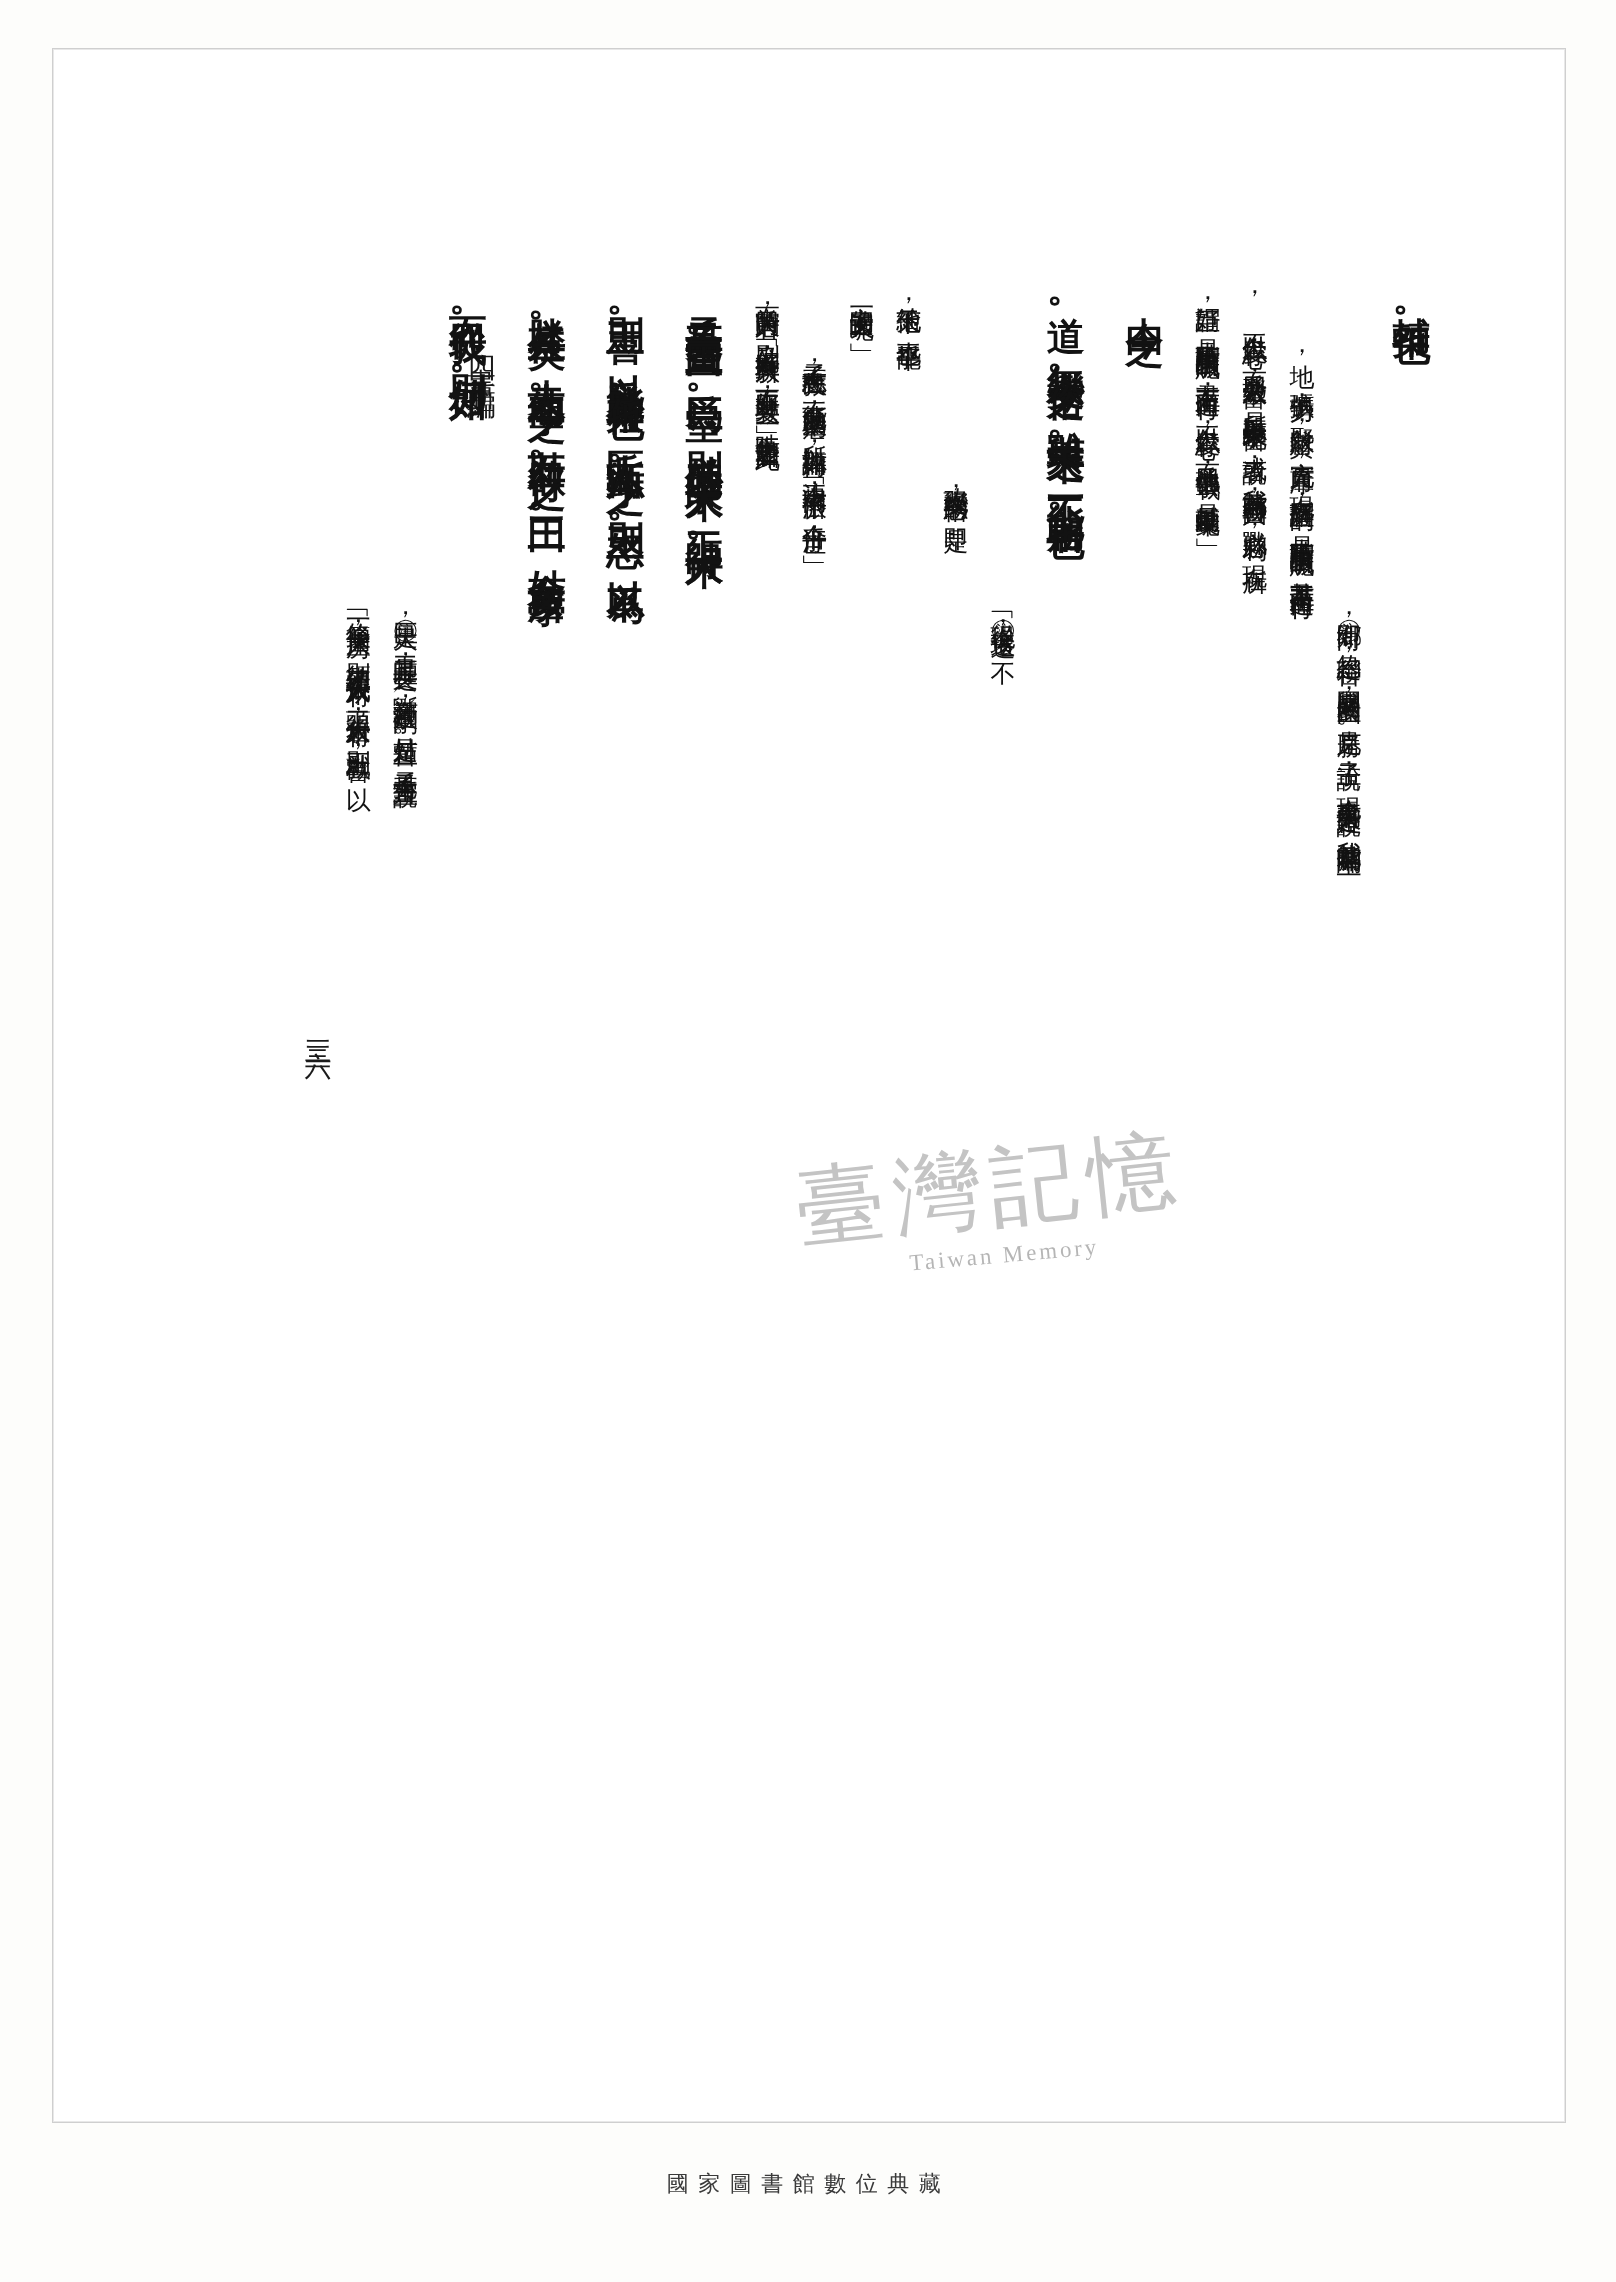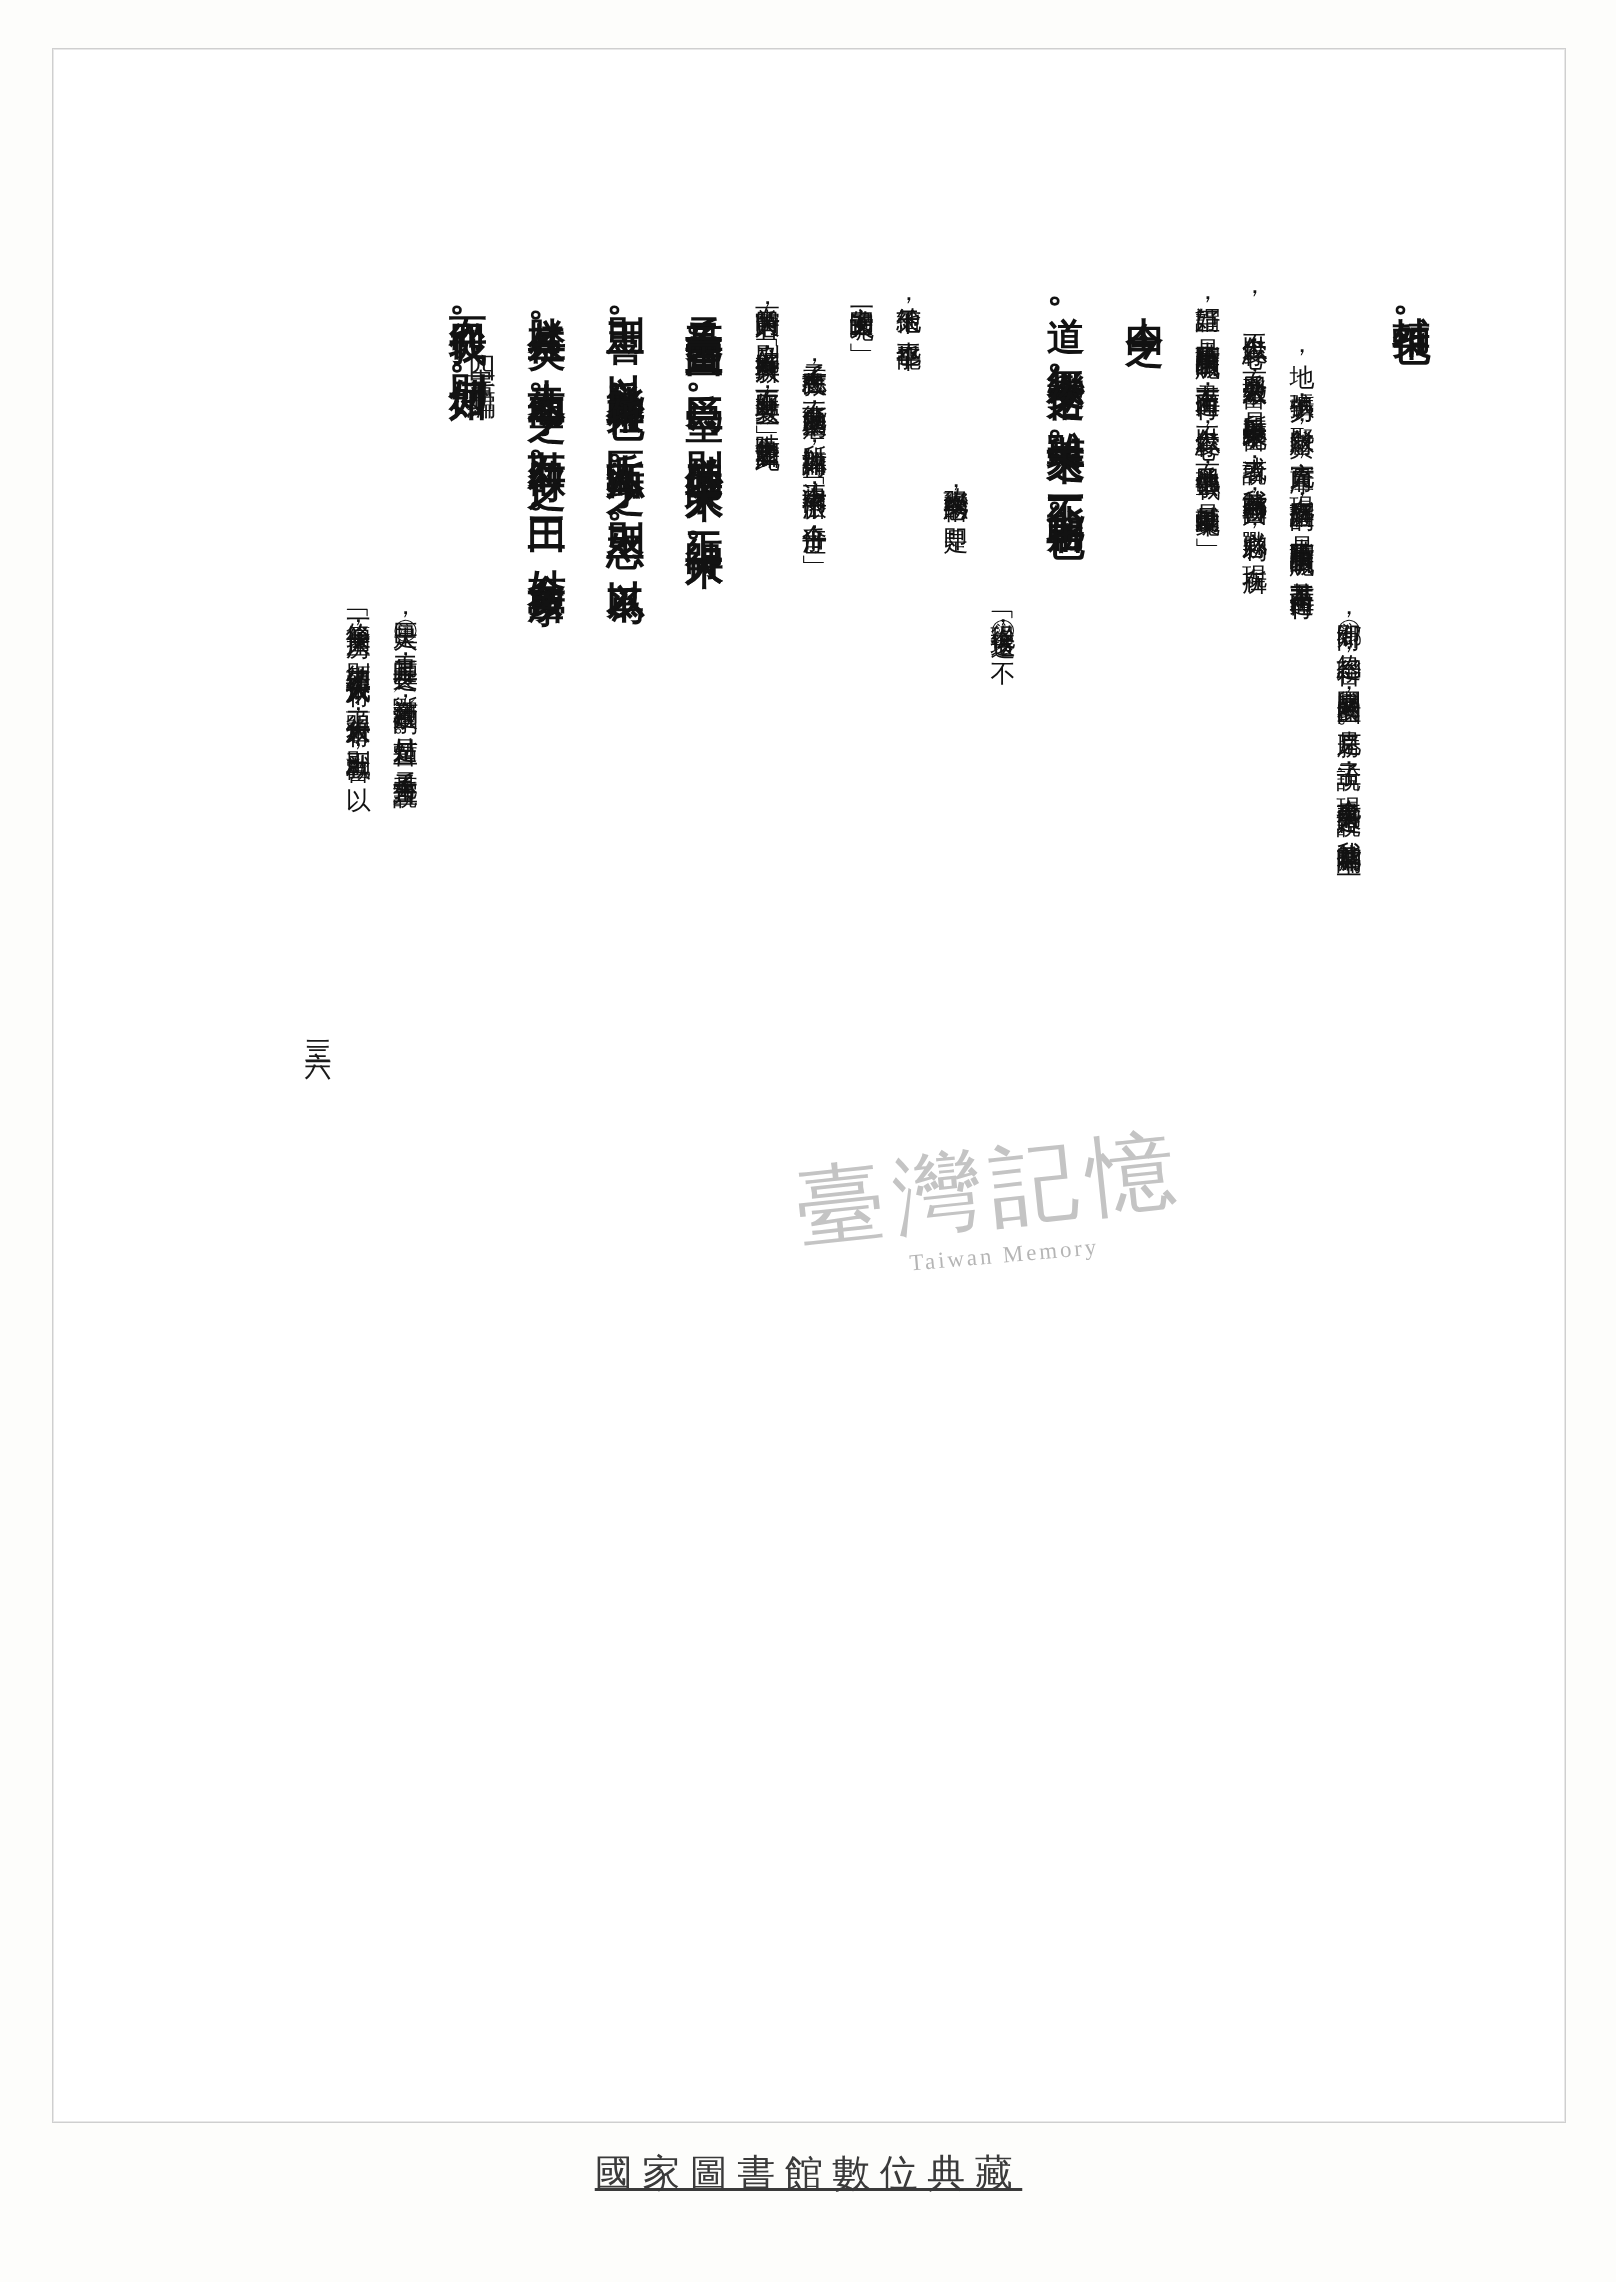--- a/index.html
+++ b/index.html
@@ -144,24 +144,23 @@
   }
 
   
   .footer-stamp {
     position: absolute;
     left: 0;
     right: 0;
     bottom: 84px;
     text-align: center;
     font-family: "DejaVu Serif", serif;
-    font-size: 38px;
+    font-size: 22px;
     letter-spacing: 9.5px;
     color: #3a3a3a;
-    text-decoration: underline;
   }
 </style>
 </head>
 <body>
 
 <div class="page-sheet">
   <div class="scan-area">
 
     <div class="running-head">四書新編</div>
 

